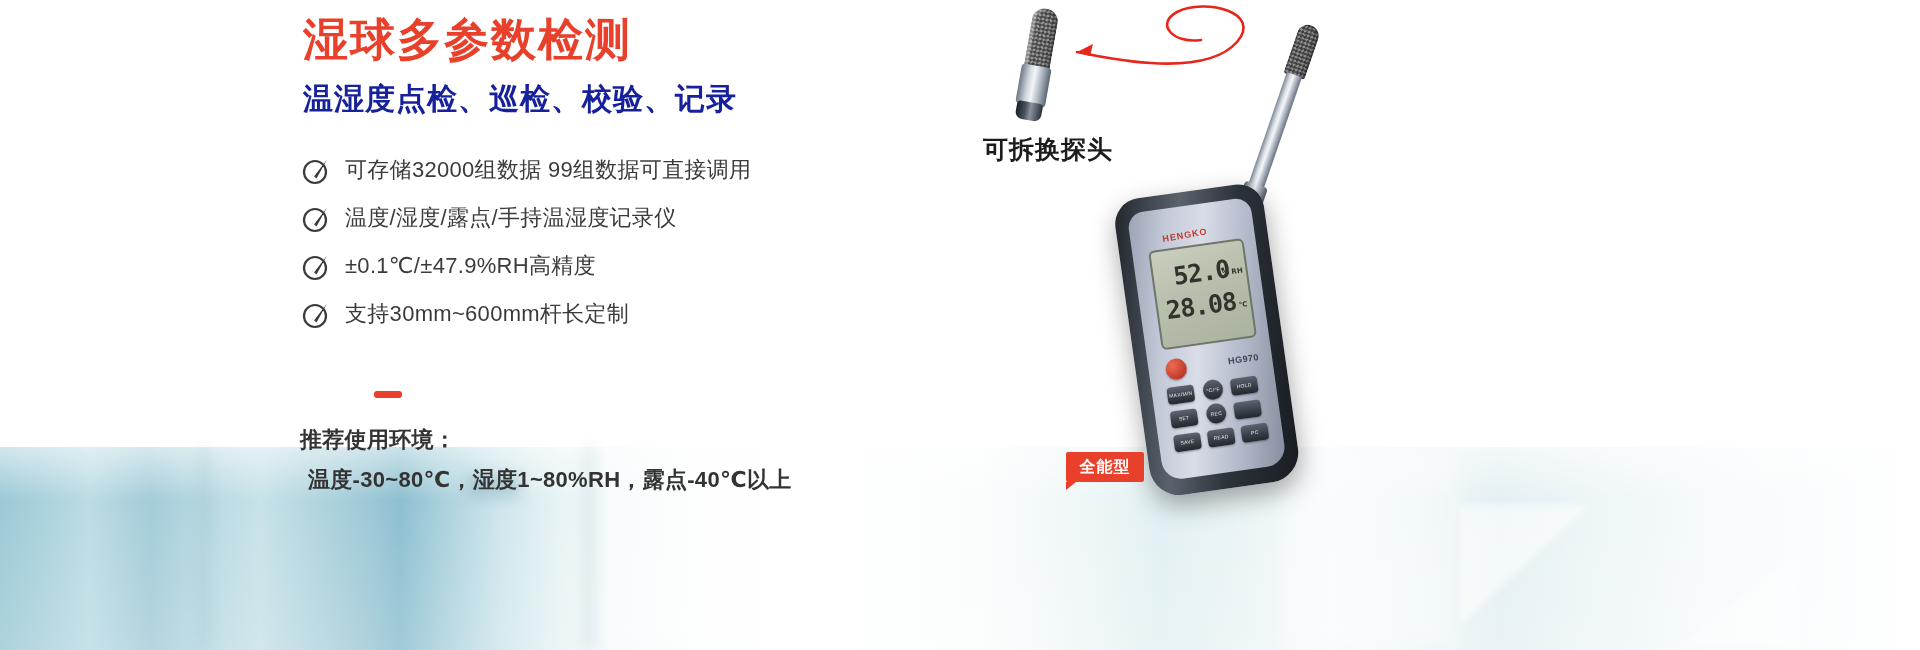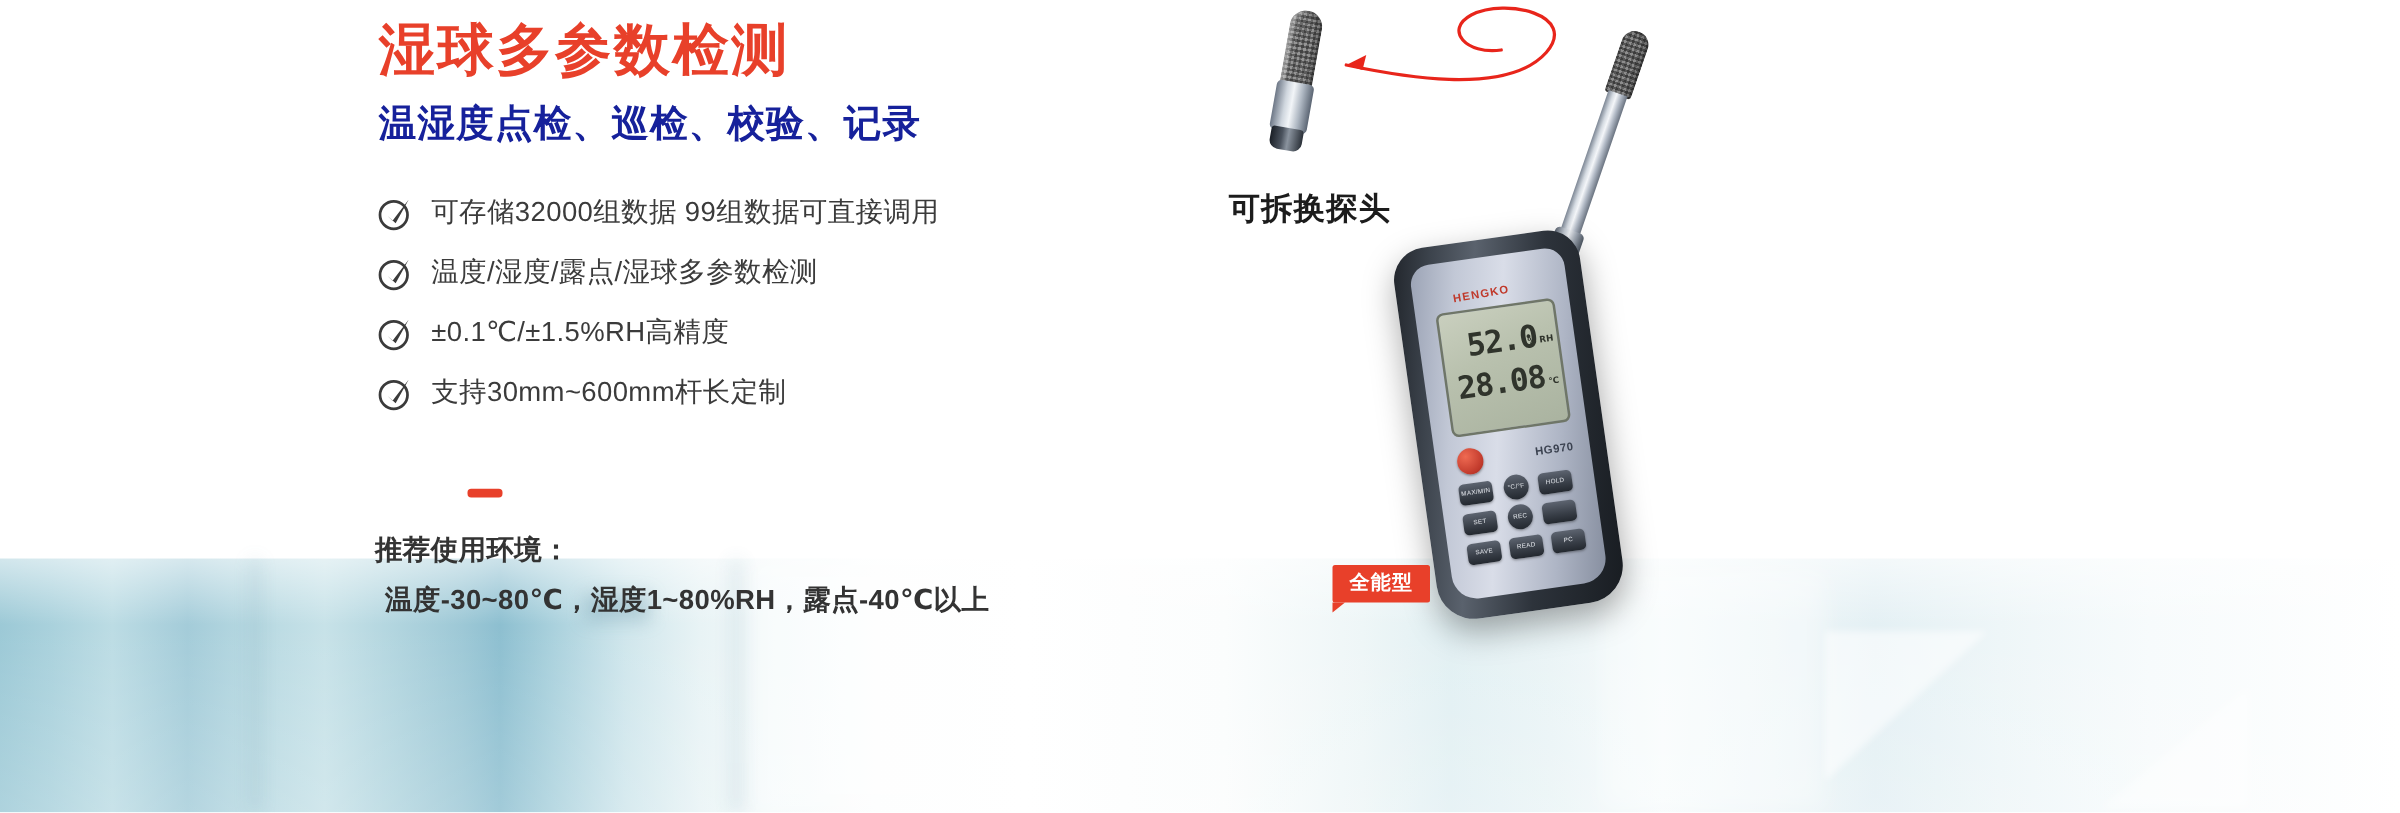--- a/index.html
+++ b/index.html
@@ -67,21 +67,21 @@
   .note{position:absolute;left:300px;top:420px;}
   .note-line{
     font-size:22px;color:#333;letter-spacing:.3px;white-space:nowrap;
     line-height:40px;
     font-weight:bold;
   }
   .note-line.indent{padding-left:8px;}
 
   
   .probe-label{
-    position:absolute;left:983px;top:150px;
+    position:absolute;left:983px;top:133px;
     font-size:25px;font-weight:bold;color:#1c1c1c;letter-spacing:1px;
     white-space:nowrap;
   }
   
   .arrow-svg{position:absolute;left:1055px;top:0px;width:230px;height:90px;}
 
   
   .product{position:absolute;left:980px;top:0;width:420px;height:520px;}
 
   
@@ -220,31 +220,31 @@
       <span class="feature-text">可存储32000组数据  99组数据可直接调用</span>
     </div>
 
     <div class="feature">
       <span class="check-icon">
         <svg viewBox="0 0 31 31">
             <circle cx="14" cy="17" r="11" fill="none" stroke="#3b3b3b" stroke-width="2.2"></circle>
             <path d="M8.5 17.2 L13 21.5 L26 4.5 L15.5 23.5 Z" fill="#3b3b3b"></path>
           </svg>
       </span>
-      <span class="feature-text">温度/湿度/露点/湿球多参数检测</span>
+      <span class="feature-text">温度/湿度/露点/手持温湿度记录仪</span>
     </div>
 
     <div class="feature">
       <span class="check-icon">
         <svg viewBox="0 0 31 31">
             <circle cx="14" cy="17" r="11" fill="none" stroke="#3b3b3b" stroke-width="2.2"></circle>
             <path d="M8.5 17.2 L13 21.5 L26 4.5 L15.5 23.5 Z" fill="#3b3b3b"></path>
           </svg>
       </span>
-      <span class="feature-text">±0.1℃/±1.5%RH高精度</span>
+      <span class="feature-text">±0.1℃/±47.9%RH高精度</span>
     </div>
 
     <div class="feature">
       <span class="check-icon">
         <svg viewBox="0 0 31 31">
             <circle cx="14" cy="17" r="11" fill="none" stroke="#3b3b3b" stroke-width="2.2"></circle>
             <path d="M8.5 17.2 L13 21.5 L26 4.5 L15.5 23.5 Z" fill="#3b3b3b"></path>
           </svg>
       </span>
       <span class="feature-text">支持30mm~600mm杆长定制</span>

